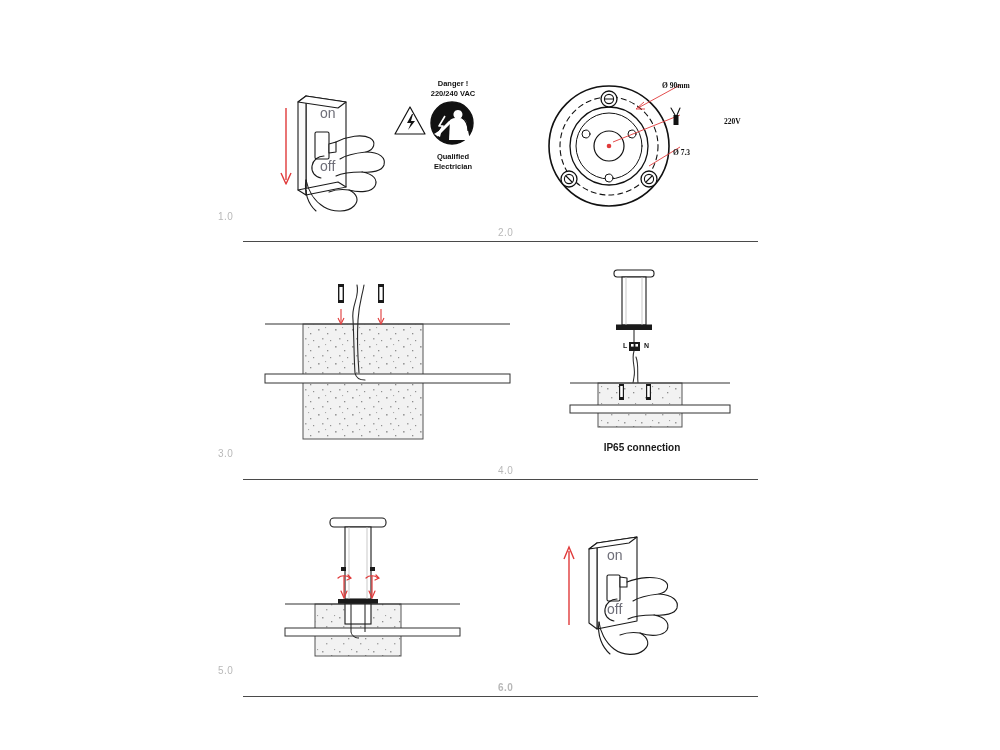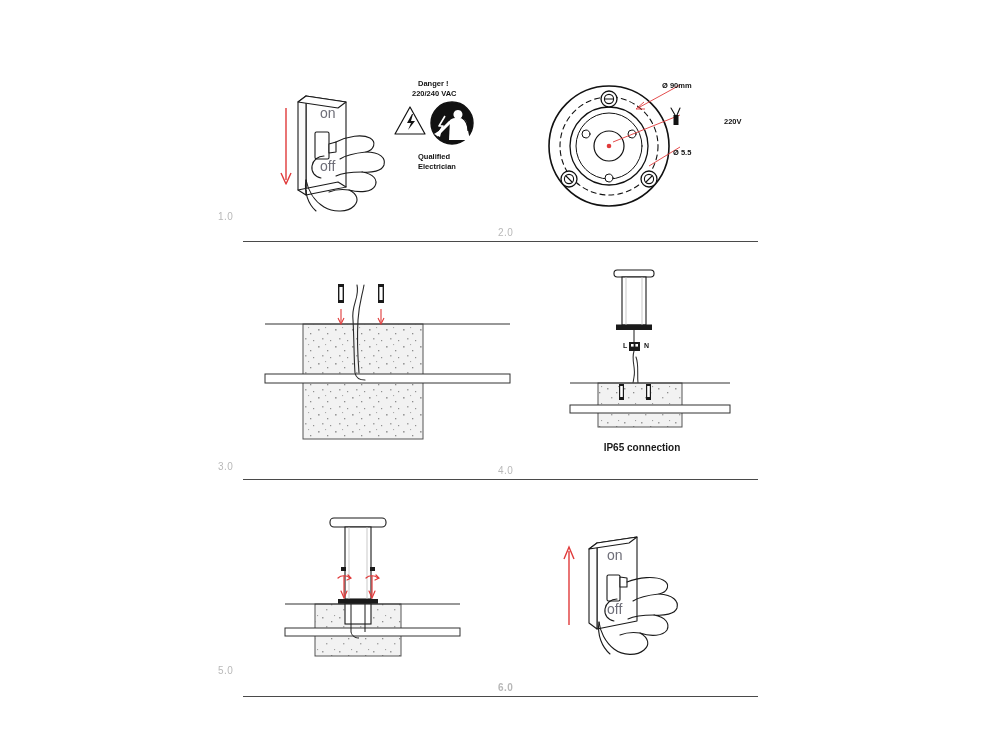--- a/index.html
+++ b/index.html
@@ -49,28 +49,28 @@
     white-space: nowrap;
     text-align: center;
   }
 
   .warn-text {
     position: absolute;
     font-family: "Liberation Sans", sans-serif;
     font-weight: bold;
     font-size: 7.5px;
     color: #111111;
-    text-align: left;
+    text-align: center;
     line-height: 1.25;
     white-space: nowrap;
   }
 
   .callout {
     position: absolute;
-    font-family: Liberation Sans, sans-serif;
+    font-family: Liberation Serif, serif;
     font-size: 7.5px;
     font-weight: bold;
     color: #111111;
     white-space: nowrap;
   }
 
   .sw-label {
     position: absolute;
     font-family: "Liberation Sans", sans-serif;
     font-size: 14px;
@@ -193,21 +193,21 @@
         <line x1="80" y1="5" x2="38" y2="28"></line>
         <path d="M44,22 L36,29 L45,29" fill="none"></path>
         <line x1="80" y1="35" x2="13" y2="62"></line>
         <line x1="80" y1="67" x2="49" y2="86"></line>
       </g>
     </svg>
   </div>
 
   <div class="callout" style="left:662px; top:81px;">Ø 90mm</div>
   <div class="callout" style="left:685px; top:117px;padding-left:39px;">220V</div>
-  <div class="callout" style="left:673px; top:148px;">Ø 5.5</div>
+  <div class="callout" style="left:673px; top:148px;">Ø 7.3</div>
 
   <div class="panel" style="left:668px; top:106px; width:16px; height:22px;">
     <svg width="16" height="22" viewBox="0 0 16 22">
       <g stroke="#111111" stroke-width="1.1" fill="none" stroke-linecap="round">
         <path d="M3,2 L7,9"></path>
         <path d="M12,2 L9,9"></path>
       </g>
       <rect x="5.5" y="9" width="5" height="10" fill="#111111"></rect>
     </svg>
   </div>
@@ -296,21 +296,21 @@
       <rect x="76" y="119" width="5" height="16" fill="#1a1a1a"></rect>
       <rect x="77.2" y="121" width="2.6" height="11" fill="#ffffff"></rect>
     </svg>
   </div>
 
   <div class="term-label" style="left:623px; top:342px;">L</div>
   <div class="term-label" style="left:644px; top:342px;">N</div>
 
   <div class="cap" style="left:552px; top:442px; width:180px; font-size:10px;">IP65 connection</div>
 
-  <div class="step-num" style="left:218px; top:461px;text-align:right;">3.0</div>
+  <div class="step-num" style="left:218px; top:448px;text-align:right;">3.0</div>
   <div class="step-num" style="left:498px; top:465px;">4.0</div>
   <div class="divider" style="left:243px; top:479px; width:515px;"></div>
 
   <div class="panel" style="left:285px; top:510px; width:175px; height:160px;">
     <svg width="175" height="160" viewBox="0 0 175 160">
       <defs>
         <pattern id="concrete5" width="17" height="17" patternUnits="userSpaceOnUse">
           <rect width="17" height="17" fill="#f2f2f2"></rect>
           <rect x="3" y="5" width="1.5" height="1.5" fill="#9a9a9a"></rect>
           <rect x="12" y="9" width="1.3" height="1.3" fill="#8d8d8d"></rect>

